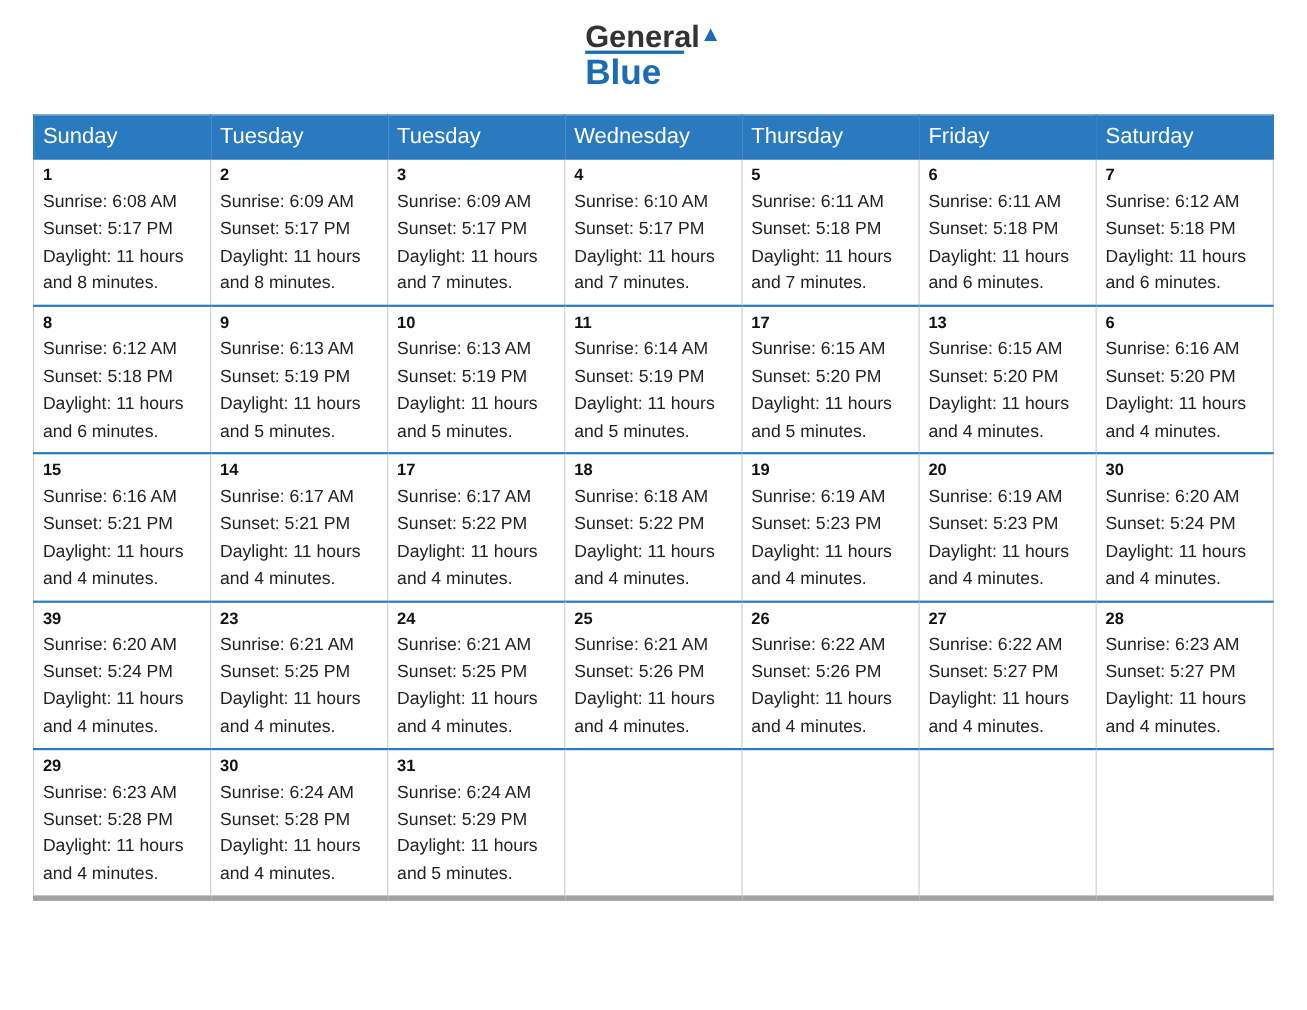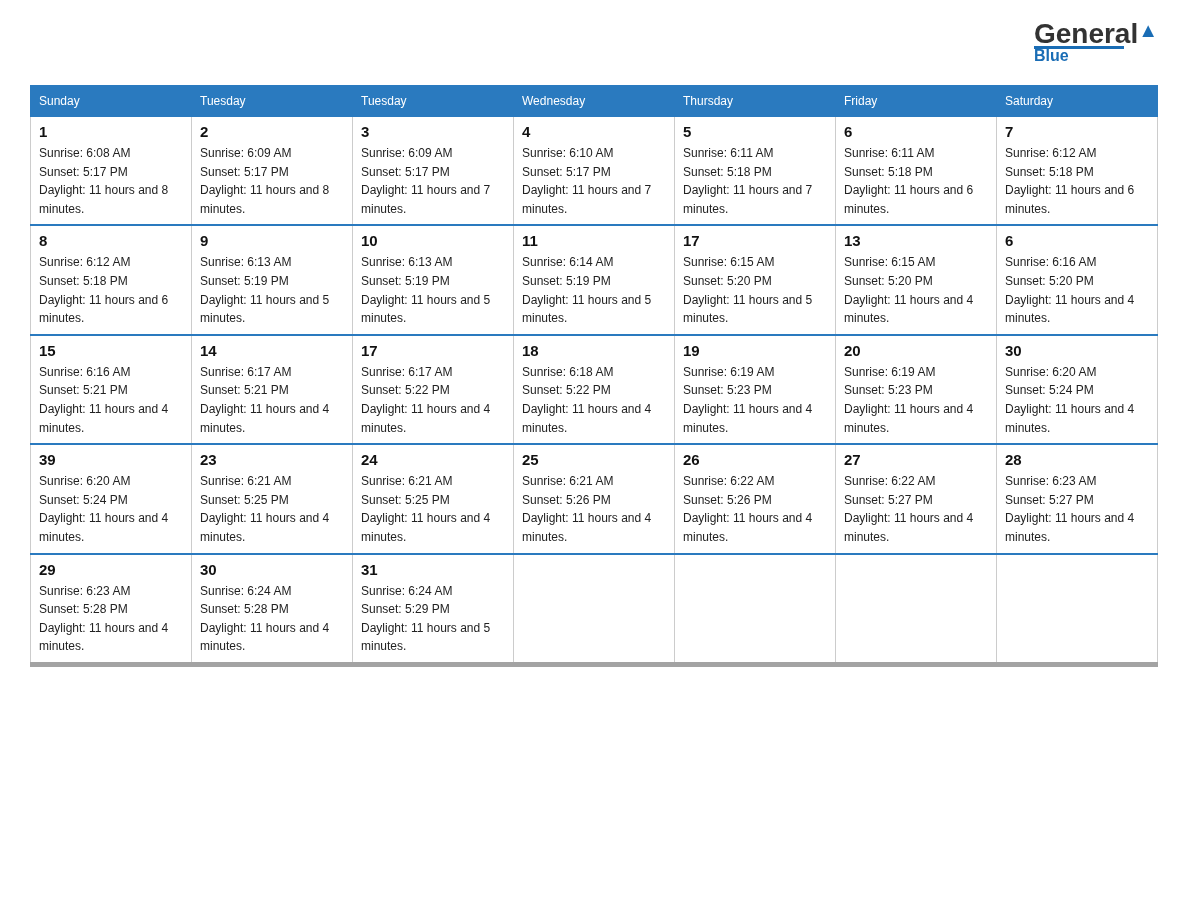--- a/index.html
+++ b/index.html
@@ -5,21 +5,21 @@
     * { margin: 0; padding: 0; box-sizing: border-box; }
     body {
       font-family: Arial, sans-serif;
       background: #fff;
       width: 1188px;
       min-height: 918px;
       padding: 20px 30px;
     }
     .header {
       display: flex;
-      justify-content: flex-end;
+      justify-content: center;
       align-items: flex-start;
       margin-bottom: 20px;
     }
     .logo {
       display: flex;
       flex-direction: column;
       align-items: flex-start;
     }
     .logo-text {
       font-size: 28px;
@@ -48,21 +48,21 @@
       margin-top: 4px;
     }
     table {
       width: 100%;
       border-collapse: collapse;
       table-layout: fixed;
     }
     th {
       background: #2a7abf;
       color: #fff;
-      font-size: 12px;
+      font-size: 20px;
       font-weight: normal;
       padding: 8px 8px;
       text-align: left;
       border: 1px solid #2a7abf;
     }
     td {
       border: 1px solid #ccc;
       vertical-align: top;
       padding: 6px 8px;
       font-size: 13px;
@@ -70,21 +70,21 @@
       height: 105px;
     }
     .day-num {
       font-size: 15px;
       font-weight: bold;
       color: #111;
       display: block;
       margin-bottom: 4px;
     }
     .day-info {
-      font-size: 12px;
+      font-size: 16px;
       line-height: 1.55;
       color: #222;
     }
     td.empty {
       background: #fff;
     }
     tr td {
       border-bottom: 2px solid #2a7abf;
     }
     
@@ -98,21 +98,21 @@
 <div class="header">
   <div class="logo">
     <div style="display:flex; align-items:center;">
       <span class="logo-text">
         <span style="color:#333;">General</span><span style="color:#1a6db5; font-size:20px; position:relative; top:-6px;">▲</span>
       </span>
     </div>
     <div style="display:flex; align-items:center; margin-top:-4px;">
       <span class="logo-line" style="width:90px; height:3px; background:#1a6db5; display:inline-block;"></span>
     </div>
-    <div style="color:#1a6db5; font-size:16px; font-weight:bold; margin-top:-2px;">Blue</div>
+    <div style="color:#1a6db5; font-size:32px; font-weight:bold; margin-top:-2px;">Blue</div>
   </div>
   <div class="title-area">
     <div class="month-title"></div>
     <div class="location"></div>
   </div>
 </div>
 
 <table>
   <thead>
     <tr>

